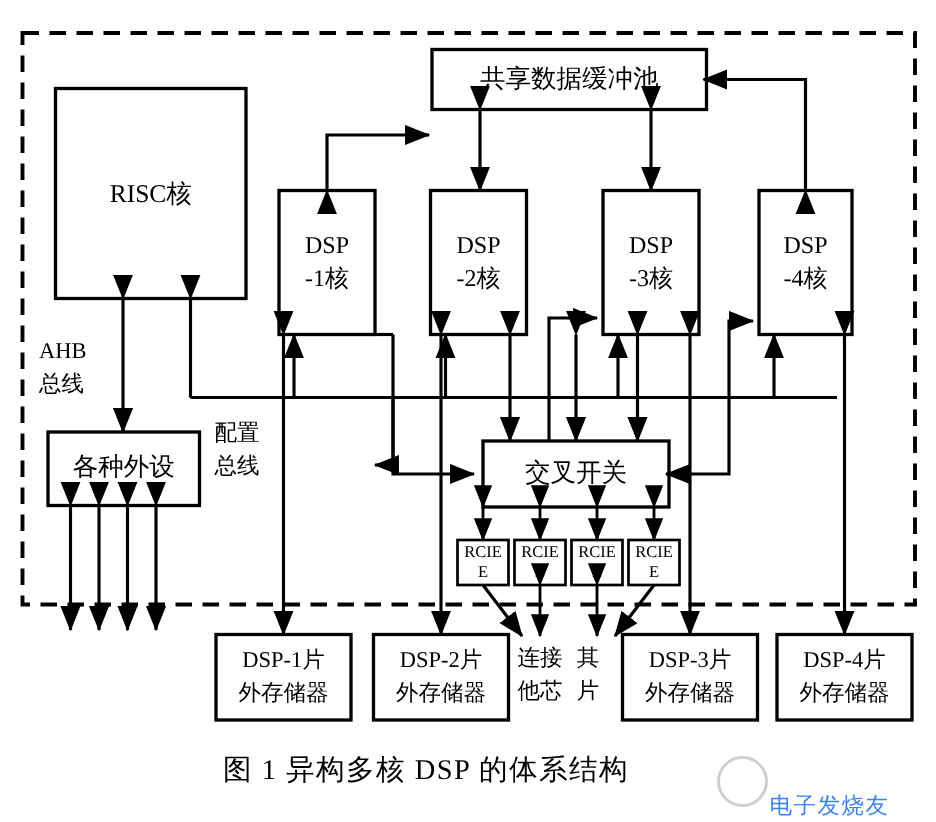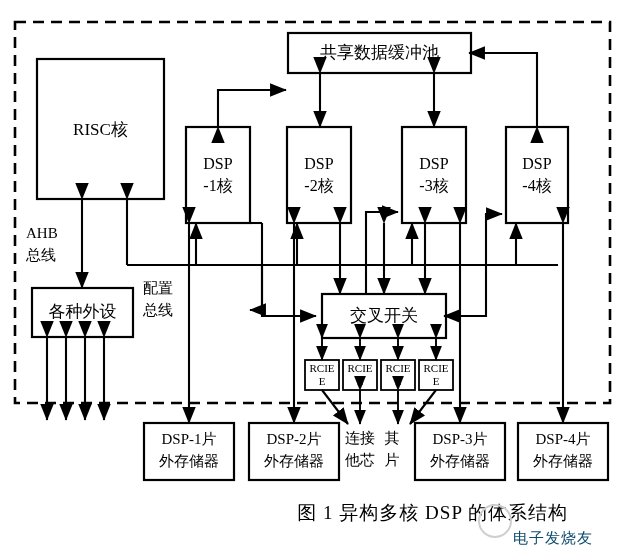--- a/index.html
+++ b/index.html
@@ -76,33 +76,33 @@
     font-size: 15px;
   }
   .lbl-connect {
     font-size: 15px;
   }
   .caption {
     position: absolute;
     left: 0;
     top: 500px;
     width: 568px;
-    text-align: right;
+    text-align: center;
     font-size: 19px;
     font-family: "Liberation Serif", "DejaVu Serif", serif;
     color: #000000;
     letter-spacing: 1px;
   }
   .watermark {
     position: absolute;
     right: 6px;
     bottom: 2px;
     width: 130px;
     text-align: center;
-    color: #0c4a6e;
+    color: #3b82f6;
     pointer-events: none;
   }
   .watermark-brand {
     font-size: 15px;
     font-family: "Liberation Serif", "DejaVu Serif", serif;
     letter-spacing: 1px;
     line-height: 1.1;
   }
   .watermark-url {
     font-size: 11px;

